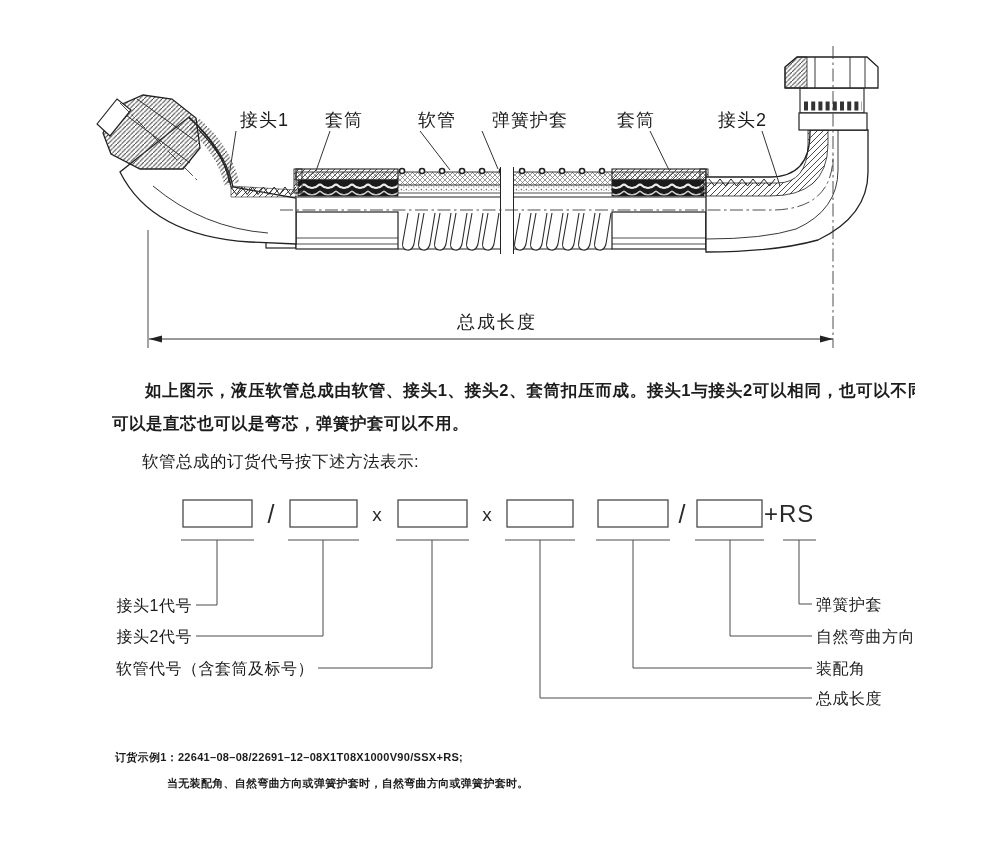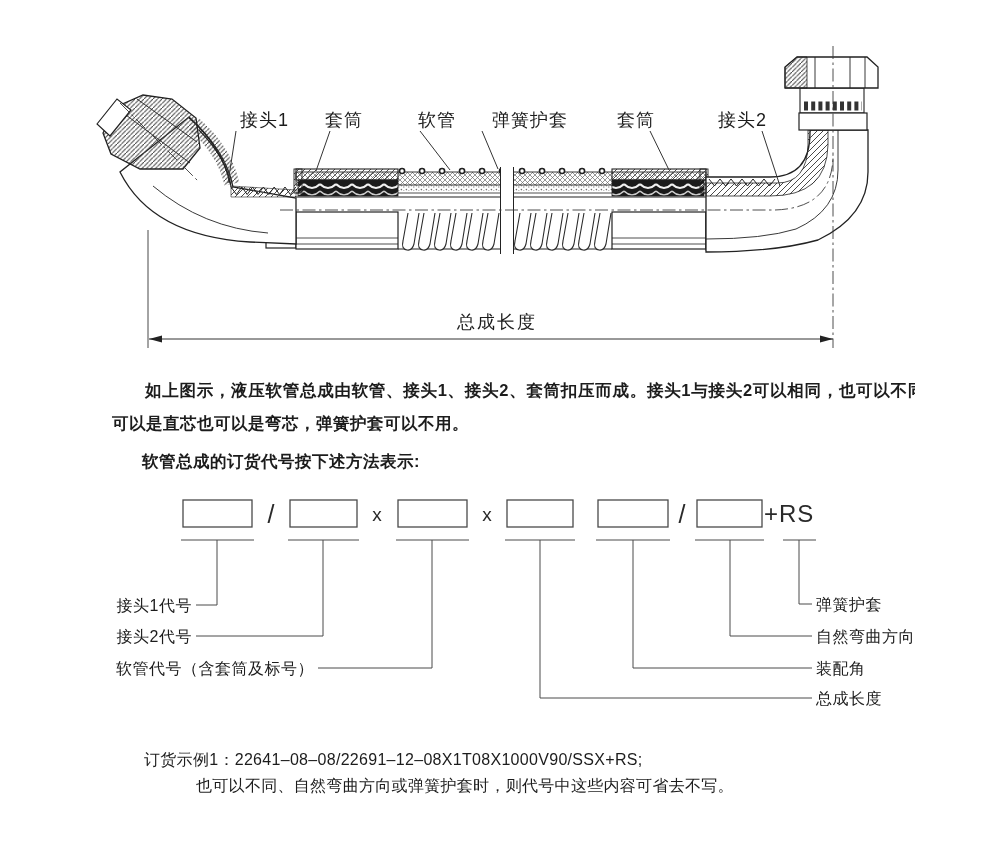--- a/index.html
+++ b/index.html
@@ -7,22 +7,22 @@
     position:relative;width:915px;height:864px;background:#ffffff;overflow:hidden;
     font-family:"Liberation Sans","DejaVu Sans",sans-serif;color:#1c1c1c;
   }
   .page svg{position:absolute;left:0;top:0;}
   .txt{position:absolute;color:#1c1c1c;}
   .para{
     left:112px;top:374px;width:830px;
     font-size:16.5px;line-height:33px;text-indent:33px;
     letter-spacing:0.5px;text-align:justify;font-weight:700;
   }
-  .intro{left:142px;top:451px;font-size:16.5px;letter-spacing:0.5px;font-weight:700;}
-  .ex{font-size:16px;letter-spacing:0.3px;font-weight:400;white-space:nowrap;margin-left:29px;}
+  .intro{left:142px;top:451px;font-size:16.5px;letter-spacing:0.5px;font-weight:400;}
+  .ex{font-size:11px;letter-spacing:0.3px;font-weight:700;white-space:nowrap;}
   .ex1{left:115px;top:750px;}
   .ex2{left:167px;top:776px;}
   .ex3{left:115px;top:801px;}
   .ex4{left:163px;top:827px;}
   text{fill:#1c1c1c;font-family:"Liberation Sans","DejaVu Sans",sans-serif;}
   .plabel{font-size:18px;letter-spacing:1px;}
   .clabel{font-size:16px;letter-spacing:0.5px;}
   .sep{font-size:25px;fill:#2a2a2a;}
   .sepx{font-size:19px;fill:#2a2a2a;}
   .suffix{font-size:24px;fill:#2a2a2a;letter-spacing:1px;}
@@ -219,15 +219,15 @@
       <text x="816" y="704" class="clabel">总成长度</text>
     </g>
   </g>
 </svg>
 
 <div class="txt para">如上图示，液压软管总成由软管、接头1、接头2、套筒扣压而成。接头1与接头2可以相同，也可以不同，可以是直芯也可以是弯芯，弹簧护套可以不用。</div>
 
 <div class="txt intro">软管总成的订货代号按下述方法表示:</div>
 
 <div class="txt ex ex1">订货示例1：22641–08–08/22691–12–08X1T08X1000V90/SSX+RS;</div>
-<div class="txt ex ex2">也可以不同、自然弯曲方向或弹簧护套时，则代号中这些内容可省去不写。</div>
+<div class="txt ex ex2">当无装配角、自然弯曲方向或弹簧护套时，自然弯曲方向或弹簧护套时。</div>
 
 </div>
 
 </body></html>

